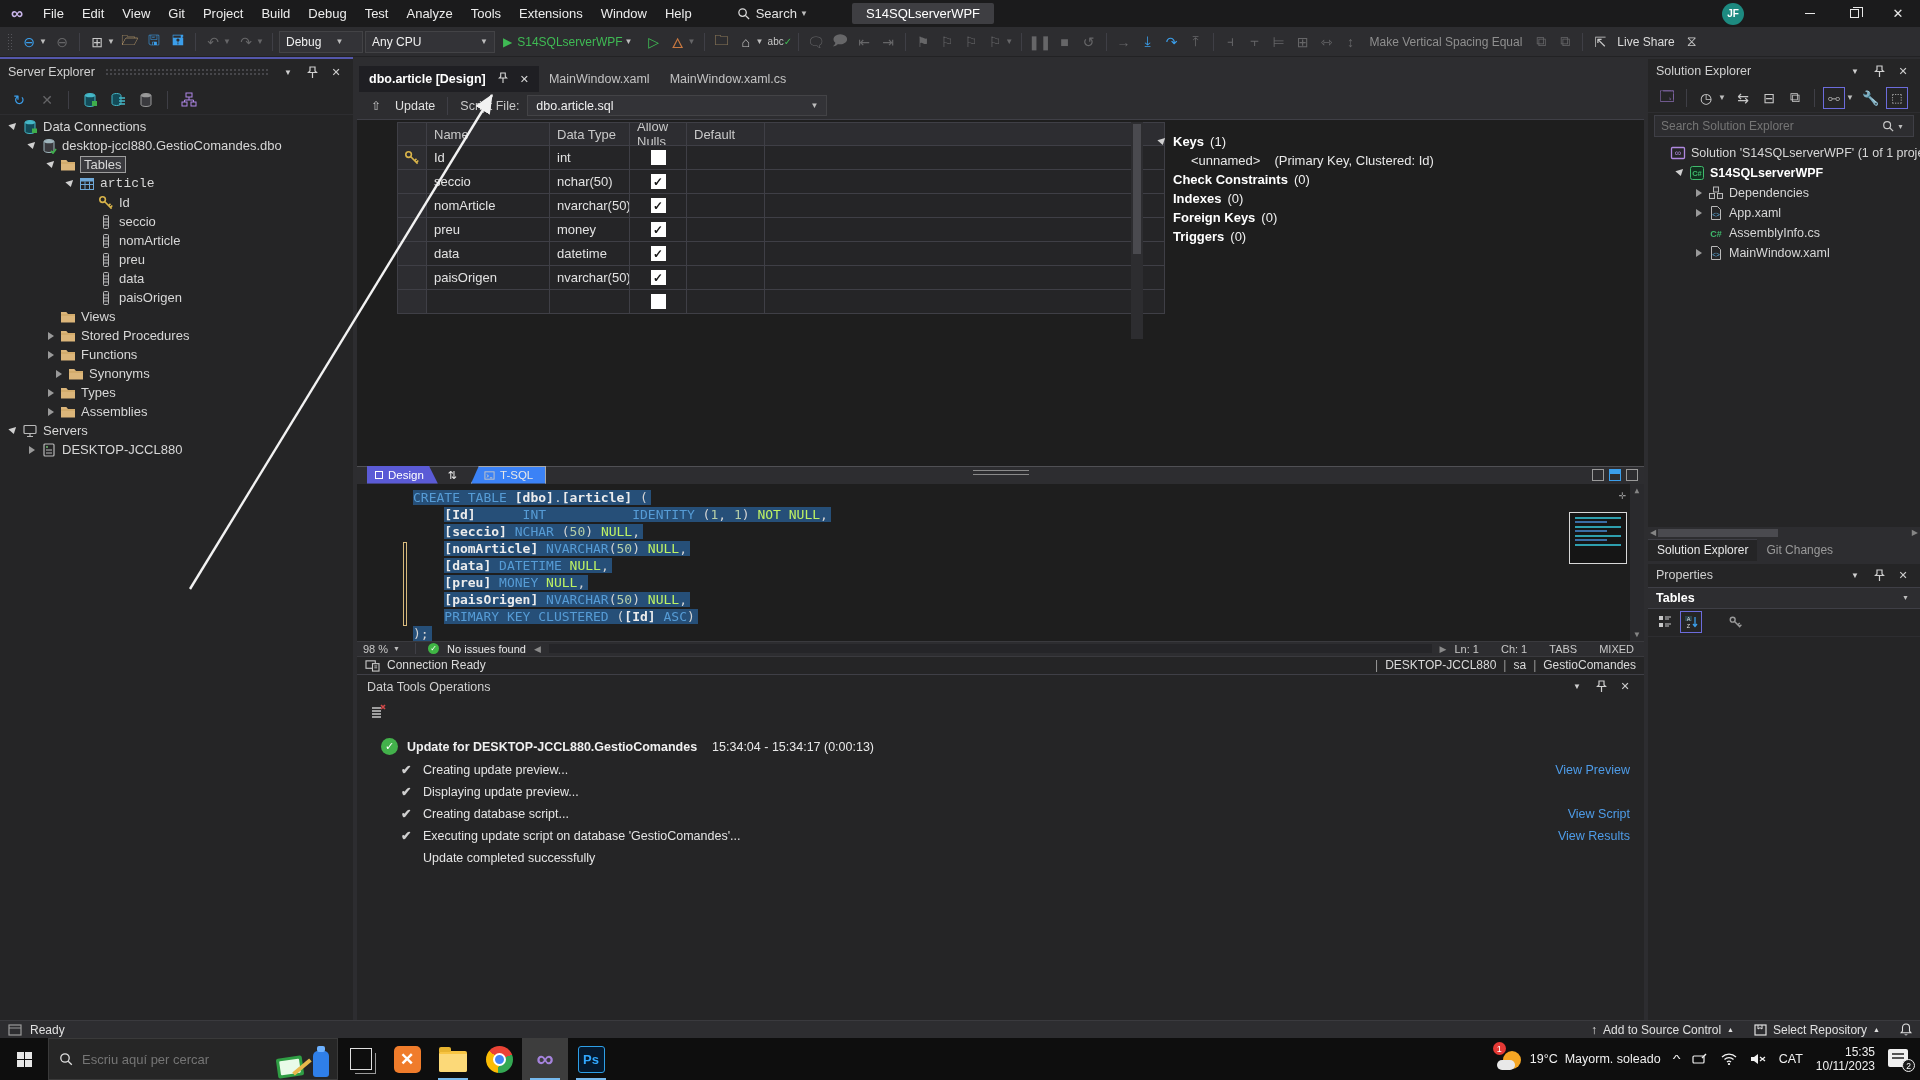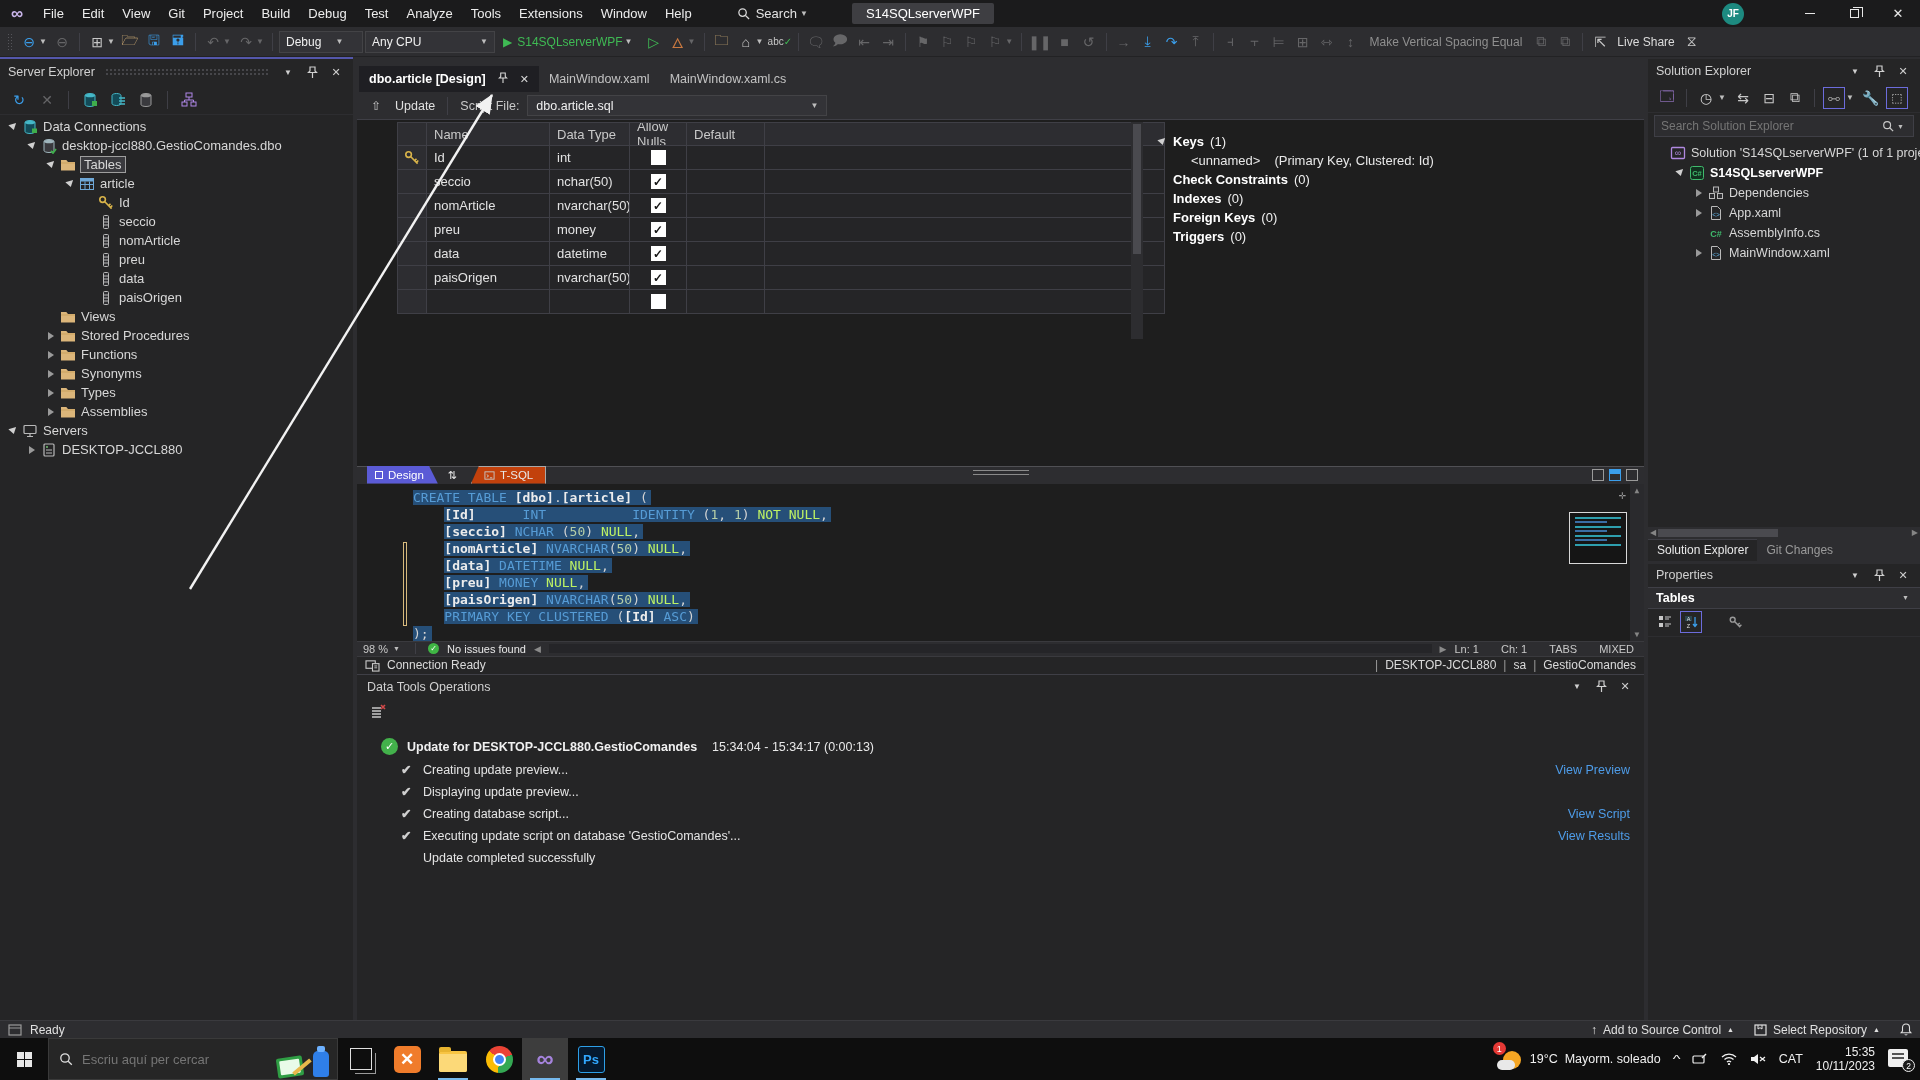--- a/index.html
+++ b/index.html
@@ -93,21 +93,21 @@
   .keys-row .tri { width:10px; display:flex; justify-content:center; }
   .keys-row .tri.on::before { content:""; border-left:4px solid transparent; border-right:4px solid transparent; border-top:6px solid #d0d0d0; transform:rotate(-15deg); }
   .keys-row b { color:#ffffff; }
   .keys-child { height:19px; display:flex; align-items:center; padding-left:34px; gap:14px; color:#e8e8e8; }
 
   
   .tsql-bar { height:18px; flex:0 0 18px; background:#2d2d30; border-top:1px solid #505054; display:flex; align-items:flex-end; position:relative; font-size:11.5px; }
   .design-tab { background:#5b5bd6; color:#fff; height:18px; display:flex; align-items:center; gap:5px; padding:0 14px 0 8px; margin-left:10px; clip-path:polygon(0 0, calc(100% - 9px) 0, 100% 100%, 0 100%); }
   .design-tab .dsq { width:8px; height:8px; border:1px solid #fff; position:relative; }
   .updown { color:#e8e8e8; font-size:11px; margin:0 14px 2px 10px; }
-  .tsql-tab { height:18px; display:flex; align-items:center; gap:5px; padding:0 12px; border:1px solid #a8a8a8; border-bottom:none; background:#c2410c; color:#e8e8e8; clip-path:polygon(8px 0, 100% 0, 100% 100%, 0 100%); }
+  .tsql-tab { height:18px; display:flex; align-items:center; gap:5px; padding:0 12px; border:1px solid #a8a8a8; border-bottom:none; background:#3b82f6; color:#e8e8e8; clip-path:polygon(8px 0, 100% 0, 100% 100%, 0 100%); }
   .grip-h { position:absolute; left:50%; top:3px; width:56px; transform:translateX(-50%); }
   .grip-h div { height:1.5px; background:#8a8a8a; margin-bottom:2.5px; }
   .split-icons { position:absolute; right:6px; top:2px; display:flex; gap:5px; }
   .split-icons span { width:12px; height:12px; border:1px solid #9a9a9a; display:block; }
   .split-icons span.mid { border-color:#3b9eea; background:linear-gradient(#3b9eea 4px, transparent 4px); }
 
   
   .code { height:157px; flex:0 0 157px; position:relative; background:#1e1e1e; font-family:"DejaVu Sans Mono", monospace; font-size:13px; overflow:hidden; }
   .code-lines { position:absolute; left:56px; top:5px; right:70px; }
   .cl { height:17px; line-height:17px; white-space:pre; }
@@ -398,21 +398,21 @@
           <div class="tree-row" style="padding-left: 44px;">
             <span class="tw exp"></span>
             <span class="ti-icon">
               <svg viewBox="0 0 16 16">
                 <path d="M1 3h5.3L8 5h7v8.5H1z" fill="#dcb67a"></path>
                 <path d="M1 6h14" stroke="#c9a15e"></path>
               </svg>
             </span>
             <span class="tl sel-label">Tables</span>
           </div>
-          <div class="tree-row" style="padding-left: 63px;">
+          <div class="tree-row" style="padding-left: 63px; font-family: Liberation Mono, monospace;">
             <span class="tw exp"></span>
             <span class="ti-icon">
               <svg viewBox="0 0 16 16">
                 <rect x="1.5" y="2.5" width="13" height="11" fill="none" stroke="#6fa8d8"></rect>
                 <rect x="1.5" y="2.5" width="13" height="3" fill="#6fa8d8"></rect>
                 <path d="M1.5 8.5h13M6 5.5v8M10.5 5.5v8" stroke="#6fa8d8"></path>
               </svg>
             </span>
             <span class="tl">article</span>
           </div>
@@ -499,21 +499,21 @@
           <div class="tree-row" style="padding-left: 44px;">
             <span class="tw col"></span>
             <span class="ti-icon">
               <svg viewBox="0 0 16 16">
                 <path d="M1 3h5.3L8 5h7v8.5H1z" fill="#dcb67a"></path>
                 <path d="M1 6h14" stroke="#c9a15e"></path>
               </svg>
             </span>
             <span class="tl">Functions</span>
           </div>
-          <div class="tree-row" style="padding-left: 44px;">
+          <div class="tree-row" style="padding-left: 44px; margin-left: 8px;">
             <span class="tw col"></span>
             <span class="ti-icon">
               <svg viewBox="0 0 16 16">
                 <path d="M1 3h5.3L8 5h7v8.5H1z" fill="#dcb67a"></path>
                 <path d="M1 6h14" stroke="#c9a15e"></path>
               </svg>
             </span>
             <span class="tl">Synonyms</span>
           </div>
           <div class="tree-row" style="padding-left: 44px;">

